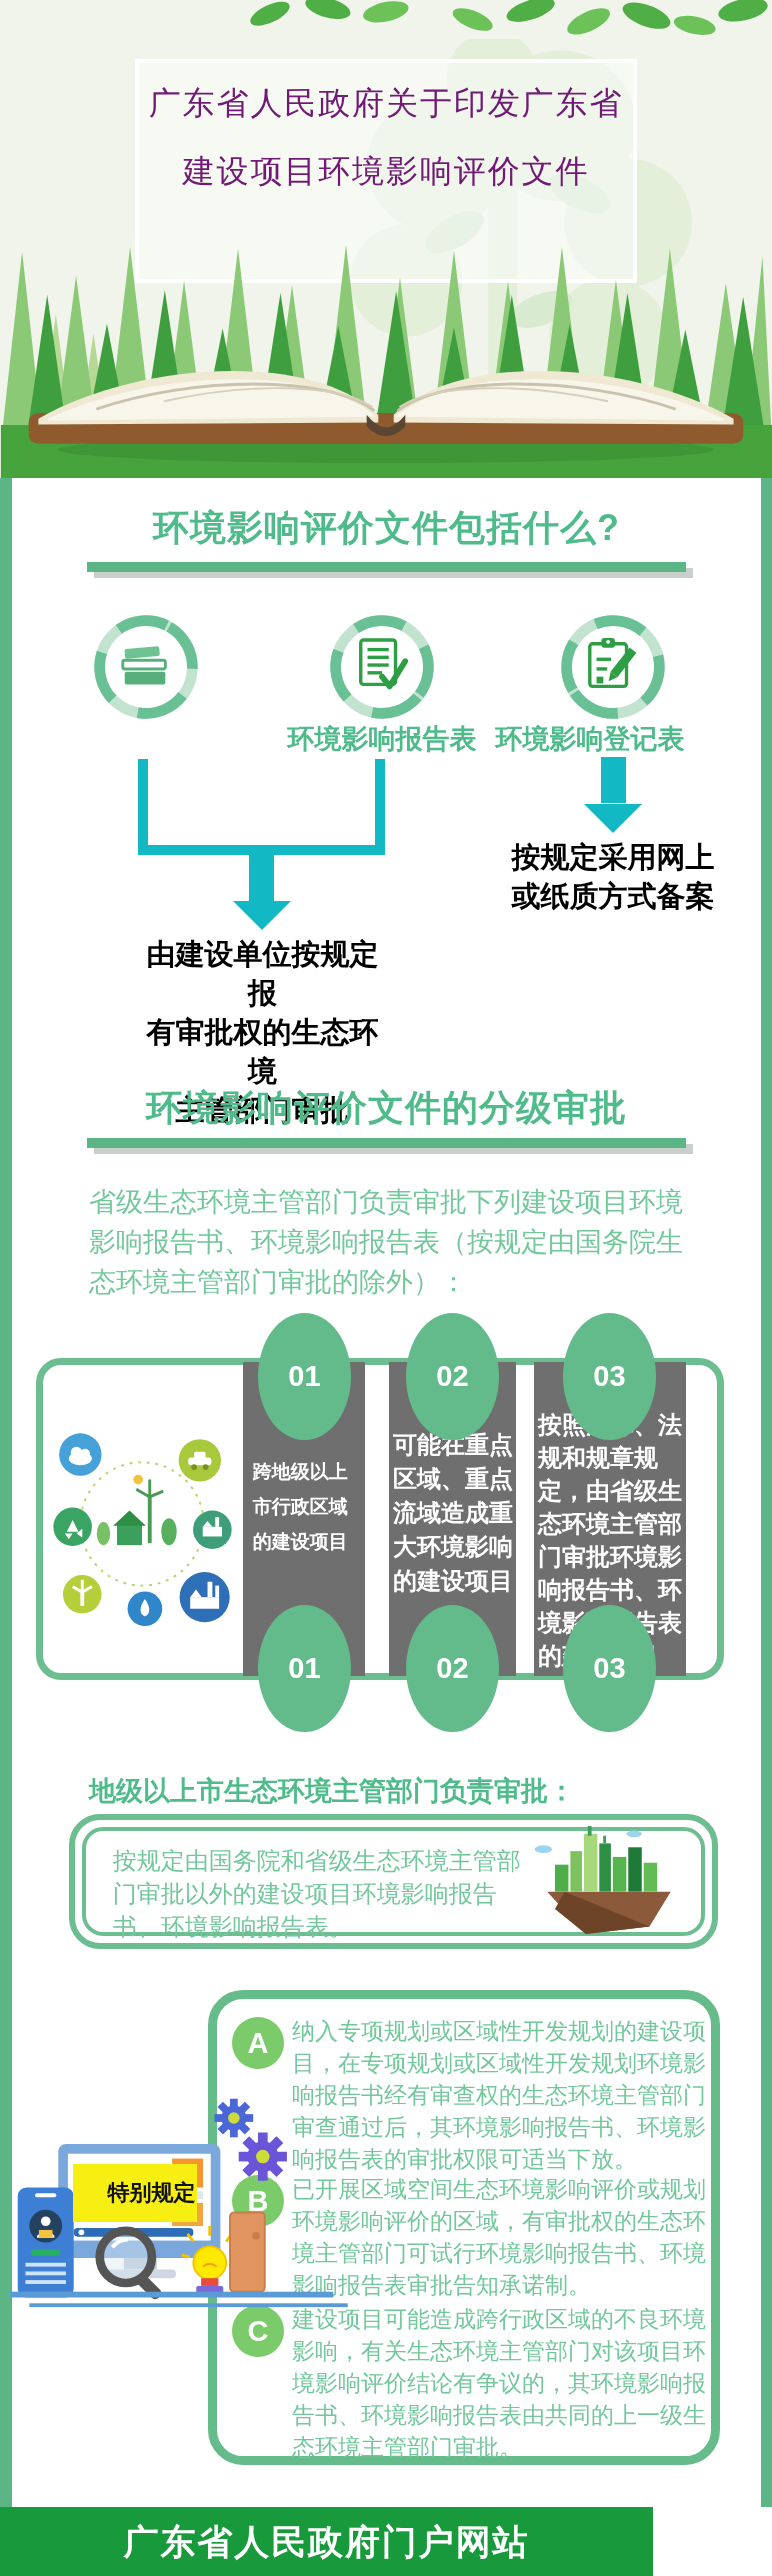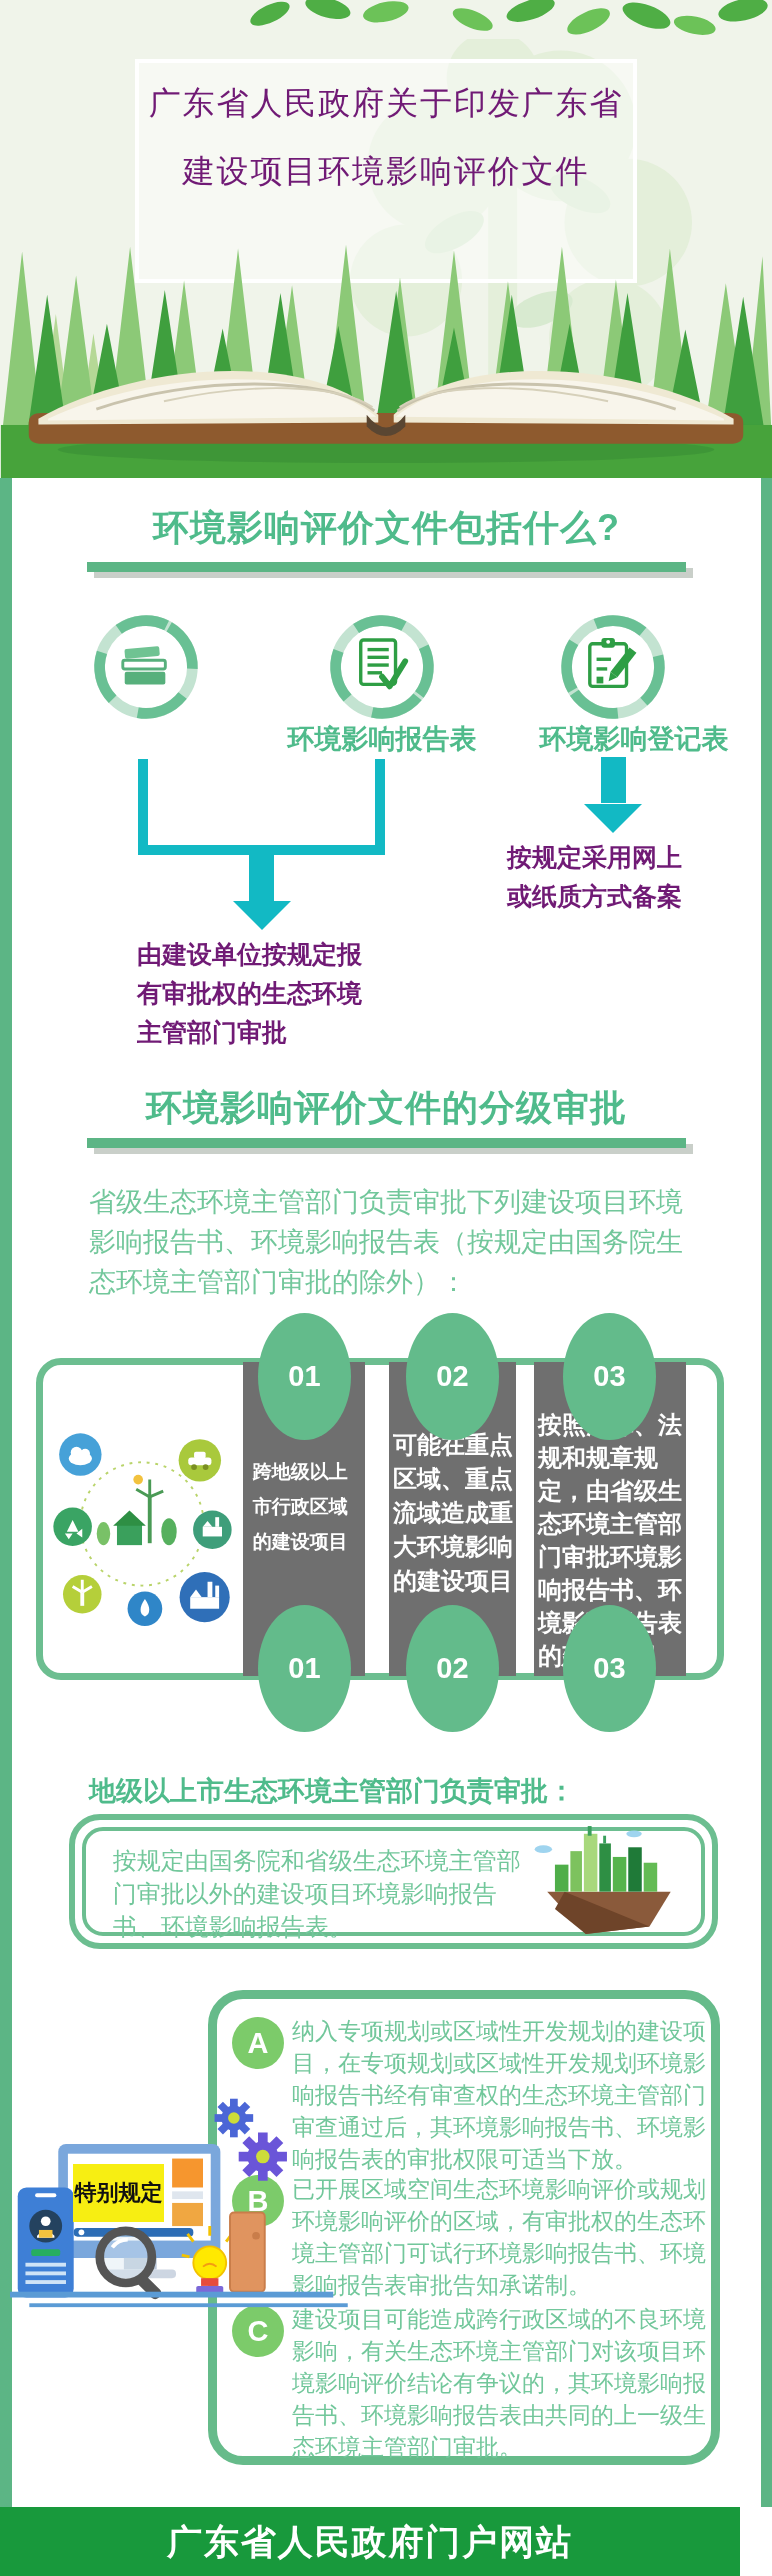--- a/index.html
+++ b/index.html
@@ -22,21 +22,21 @@
   
   .s-title{left:0;width:773px;text-align:center;font-size:36px;font-weight:bold;color:#4fbb8b;letter-spacing:1px;}
   .ul-shadow{left:94px;width:599px;height:9.7px;background:#c9cfc9;}
   .ul-bar{left:87px;width:599px;height:9.7px;background:#5cb585;}
 
   
   .icon-label{top:721px;width:232px;text-align:center;font-size:27px;font-weight:bold;color:#4fbb8b;}
   .teal{background:#12b9c4;}
   .tri-down{width:0;height:0;border-left:29px solid transparent;border-right:29px solid transparent;
             border-top:29px solid #12b9c4;}
-  .note{font-size:25px;font-weight:bold;color:#701a75;line-height:39px;}
+  .note{font-size:29px;font-weight:bold;color:#000000;text-align:center;line-height:39px;}
 
   .body-text{font-size:27px;color:#72c79b;line-height:40px;word-break:break-all;}
 
   
   .cards-frame{left:36px;top:1358px;width:688px;height:322px;border:7.7px solid #6cbe90;
                border-radius:25px;box-sizing:border-box;background:#fff;}
   .col{top:1362px;height:314px;background:#6f6f6f;color:#fff;font-weight:bold;
        word-break:break-all;box-sizing:border-box;}
   .col .ctxt{color:#fff;}
   .num-ell{width:93px;height:127px;background:#63bb8b;border-radius:50%;color:#fff;
@@ -48,24 +48,24 @@
   .dbl-inner{position:absolute;left:6.8px;top:6.8px;right:6.8px;bottom:6.8px;border:4.8px solid #6cbe90;
              border-radius:21px;box-sizing:border-box;}
 
   
   .spec-frame{left:208px;top:1990px;width:512px;height:475px;border:9.7px solid #66bb8a;
               border-radius:35px;box-sizing:border-box;background:#fff;}
   .bullet{width:52px;height:52px;border-radius:50%;background:#7ccb6a;color:#fff;
           font-size:29px;font-weight:bold;text-align:center;line-height:52px;}
   .spec-text{width:421px;font-size:23px;color:#72c79b;line-height:32px;word-break:break-all;}
   .badge{left:73px;top:2164px;width:91px;height:58px;background:#f7ee12;color:#111;
-         font-size:22px;font-weight:bold;text-align:center;line-height:58px;}
-
-  
-  .footer{left:0;top:2507px;width:740px;height:69px;background:#18993c;color:#fff;
+         font-size:22px;font-weight:bold;text-align:center;line-height:58px;padding-left:33px;}
+
+  
+  .footer{left:0;top:2507px;width:653px;height:69px;background:#18993c;color:#fff;
           font-size:35px;font-weight:bold;text-align:center;line-height:69px;letter-spacing:1.9px;}
 </style>
 </head>
 <body>
 
 <div class="page">
 
   <div class="abs header-bg"></div>
 
   <svg class="abs" style="left:319px;top:39px;" width="406" height="425" viewBox="0 0 420 440">
@@ -184,21 +184,21 @@
       <line x1="43" y1="62" x2="54" y2="62" stroke="#2e9e44" stroke-width="3.5"></line>
       <rect x="43" y="70" width="7" height="7" fill="#2e9e44"></rect>
       <g transform="rotate(38 68 58)">
         <rect x="64" y="38" width="9" height="32" fill="#2e9e44"></rect>
         <polygon points="64,70 73,70 68.5,79" fill="#2e9e44"></polygon>
       </g>
     </g>
   </svg>
 
   <div class="abs icon-label" style="left:266px;">环境影响报告表</div>
-  <div class="abs icon-label" style="left:518px;">环境影响登记表</div>
+  <div class="abs icon-label" style="left:474px;">环境影响登记表</div>
 
   <div class="abs teal" style="left:138px;top:759px;width:9.7px;height:96px;"></div>
   <div class="abs teal" style="left:375px;top:759px;width:9.7px;height:96px;"></div>
   <div class="abs teal" style="left:138px;top:845px;width:246px;height:9.7px;"></div>
   <div class="abs teal" style="left:249px;top:855px;width:25px;height:46px;"></div>
   <div class="abs tri-down" style="left:233px;top:901px;"></div>
 
   <div class="abs teal" style="left:601px;top:757px;width:25px;height:46px;"></div>
   <div class="abs tri-down" style="left:584px;top:804px;"></div>
 

